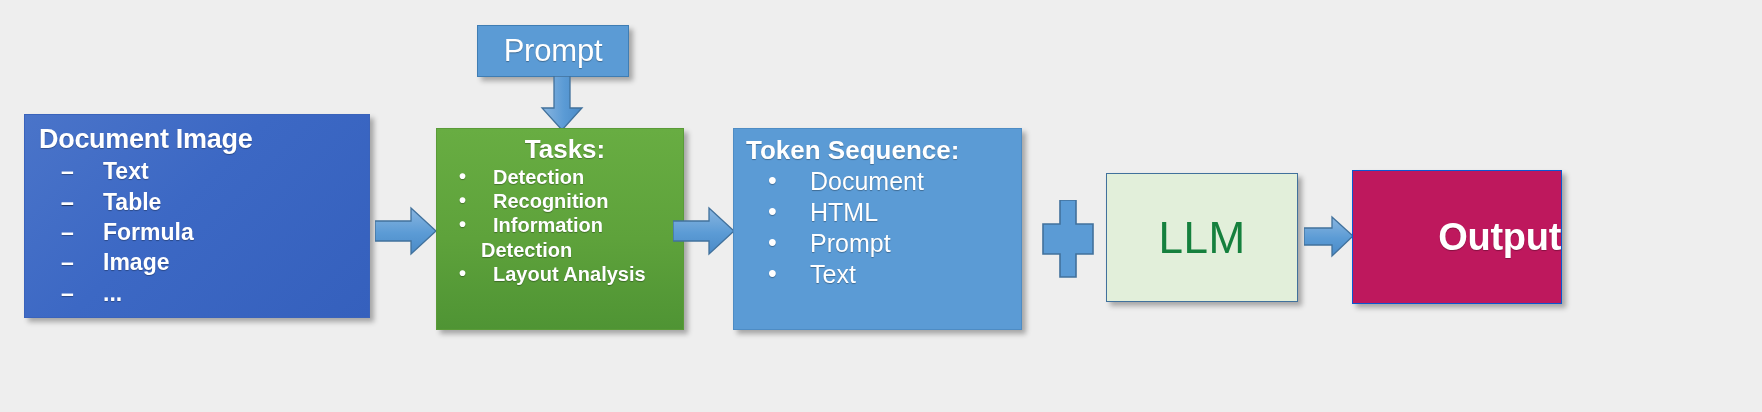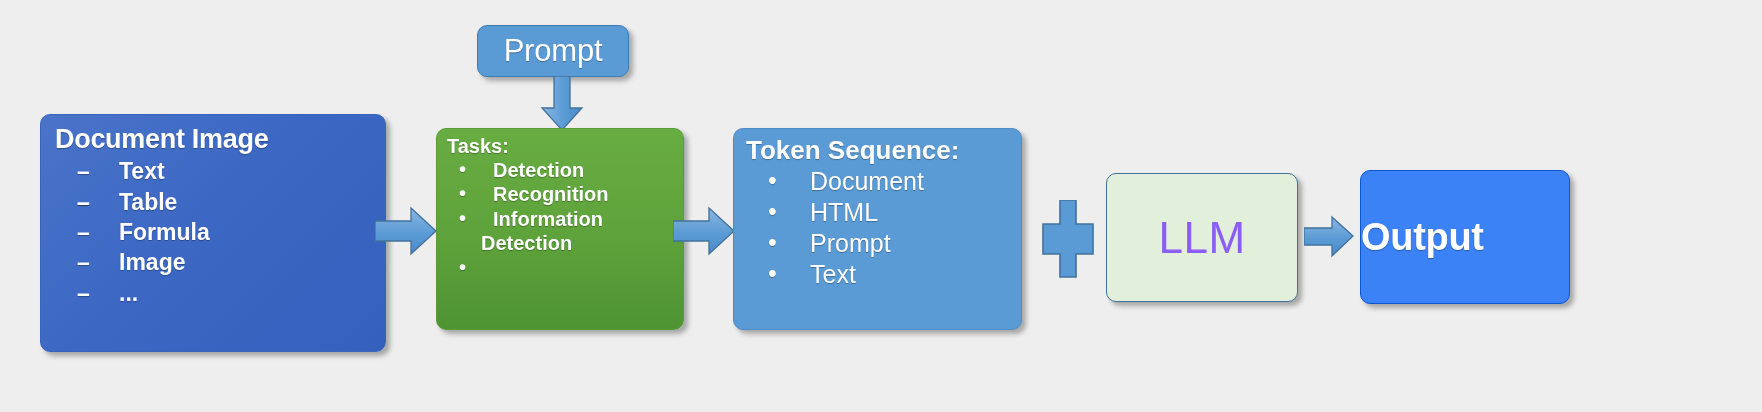--- a/index.html
+++ b/index.html
@@ -19,33 +19,31 @@
 
   
   .box {
     position: absolute;
     box-sizing: border-box;
     color: #ffffff;
     text-shadow: 0 1px 1px rgba(0,0,0,0.30);
   }
   .shadowed {
     box-shadow: 4px 4px 5px rgba(0,0,0,0.30);
-    border-radius: 10px;
   }
 
   
   #doc-box {
     left: 24px;
     top: 114px;
     width: 346px;
-    height: 238px;
+    height: 204px;
     background: linear-gradient(135deg, #4a74c9 0%, #3c68c4 45%, #3560bd 100%);
     border: 1px solid #3a63bb;
     padding: 10px 0 0 14px;
-    margin-left: 16px;
   }
   #doc-title {
     font-size: 27px;
     font-weight: bold;
     letter-spacing: -0.3px;
     line-height: 1.05;
     white-space: nowrap;
   }
   .dash-list {
     list-style: none;
@@ -71,24 +69,25 @@
   #tasks-box {
     left: 436px;
     top: 128px;
     width: 248px;
     height: 202px;
     background: linear-gradient(180deg, #68ad42 0%, #5ea23b 55%, #4f9434 100%);
     border: 1px solid #5a9b38;
     padding: 6px 0 0 10px;
   }
   #tasks-title {
-    font-size: 20px;
+    font-size: 26px;
     font-weight: bold;
     line-height: 1.1;
     white-space: nowrap;
+    text-align: center;
   }
   .bullet-list {
     list-style: none;
     margin: 1px 0 0 0;
     padding: 0 0 0 12px;
   }
   .bullet-list li {
     position: relative;
     font-weight: bold;
     padding-left: 34px;
@@ -137,38 +136,37 @@
     width: 192px;
     height: 129px;
     background: #e2efda;
     border: 1px solid #41719c;
     display: flex;
     align-items: center;
     justify-content: center;
     text-shadow: none;
   }
   #llm-label {
-    color: #8b5cf6;
+    color: #15803d;
     font-size: 44px;
     font-weight: normal;
     letter-spacing: 0.5px;
   }
 
   
   #output-box {
     left: 1352px;
     top: 170px;
     width: 210px;
     height: 134px;
-    background: #3b82f6;
+    background: #be185d;
     border: 1px solid #0a57d0;
     display: flex;
     align-items: center;
-    justify-content: flex-start;
-    margin-left: 8px;
+    justify-content: flex-end;
   }
   #output-label {
     font-size: 38px;
     font-weight: bold;
     letter-spacing: -0.3px;
   }
 
   
   #prompt-box {
     left: 477px;
@@ -281,20 +279,21 @@
         <span class="dot">•</span>
         <span>Recognition</span>
       </li>
       <li>
         <span class="dot">•</span>
         <span>Information</span>
         <span class="cont">Detection</span>
       </li>
       <li>
         <span class="dot">•</span>
+        <span>Layout Analysis</span>
       </li>
     </ul>
   </div>
 
   <svg class="arrow-right" style="left:673px; top:206px;" width="62" height="50" viewBox="0 0 62 50">
     <polygon points="0,15 36,15 36,2 61,25 36,48 36,35 0,35" fill="url(#gright1)" stroke="#41719c" stroke-width="1.3"></polygon>
   </svg>
 
   <div class="box shadowed" id="token-box">
     <div id="token-title">Token Sequence:</div>

